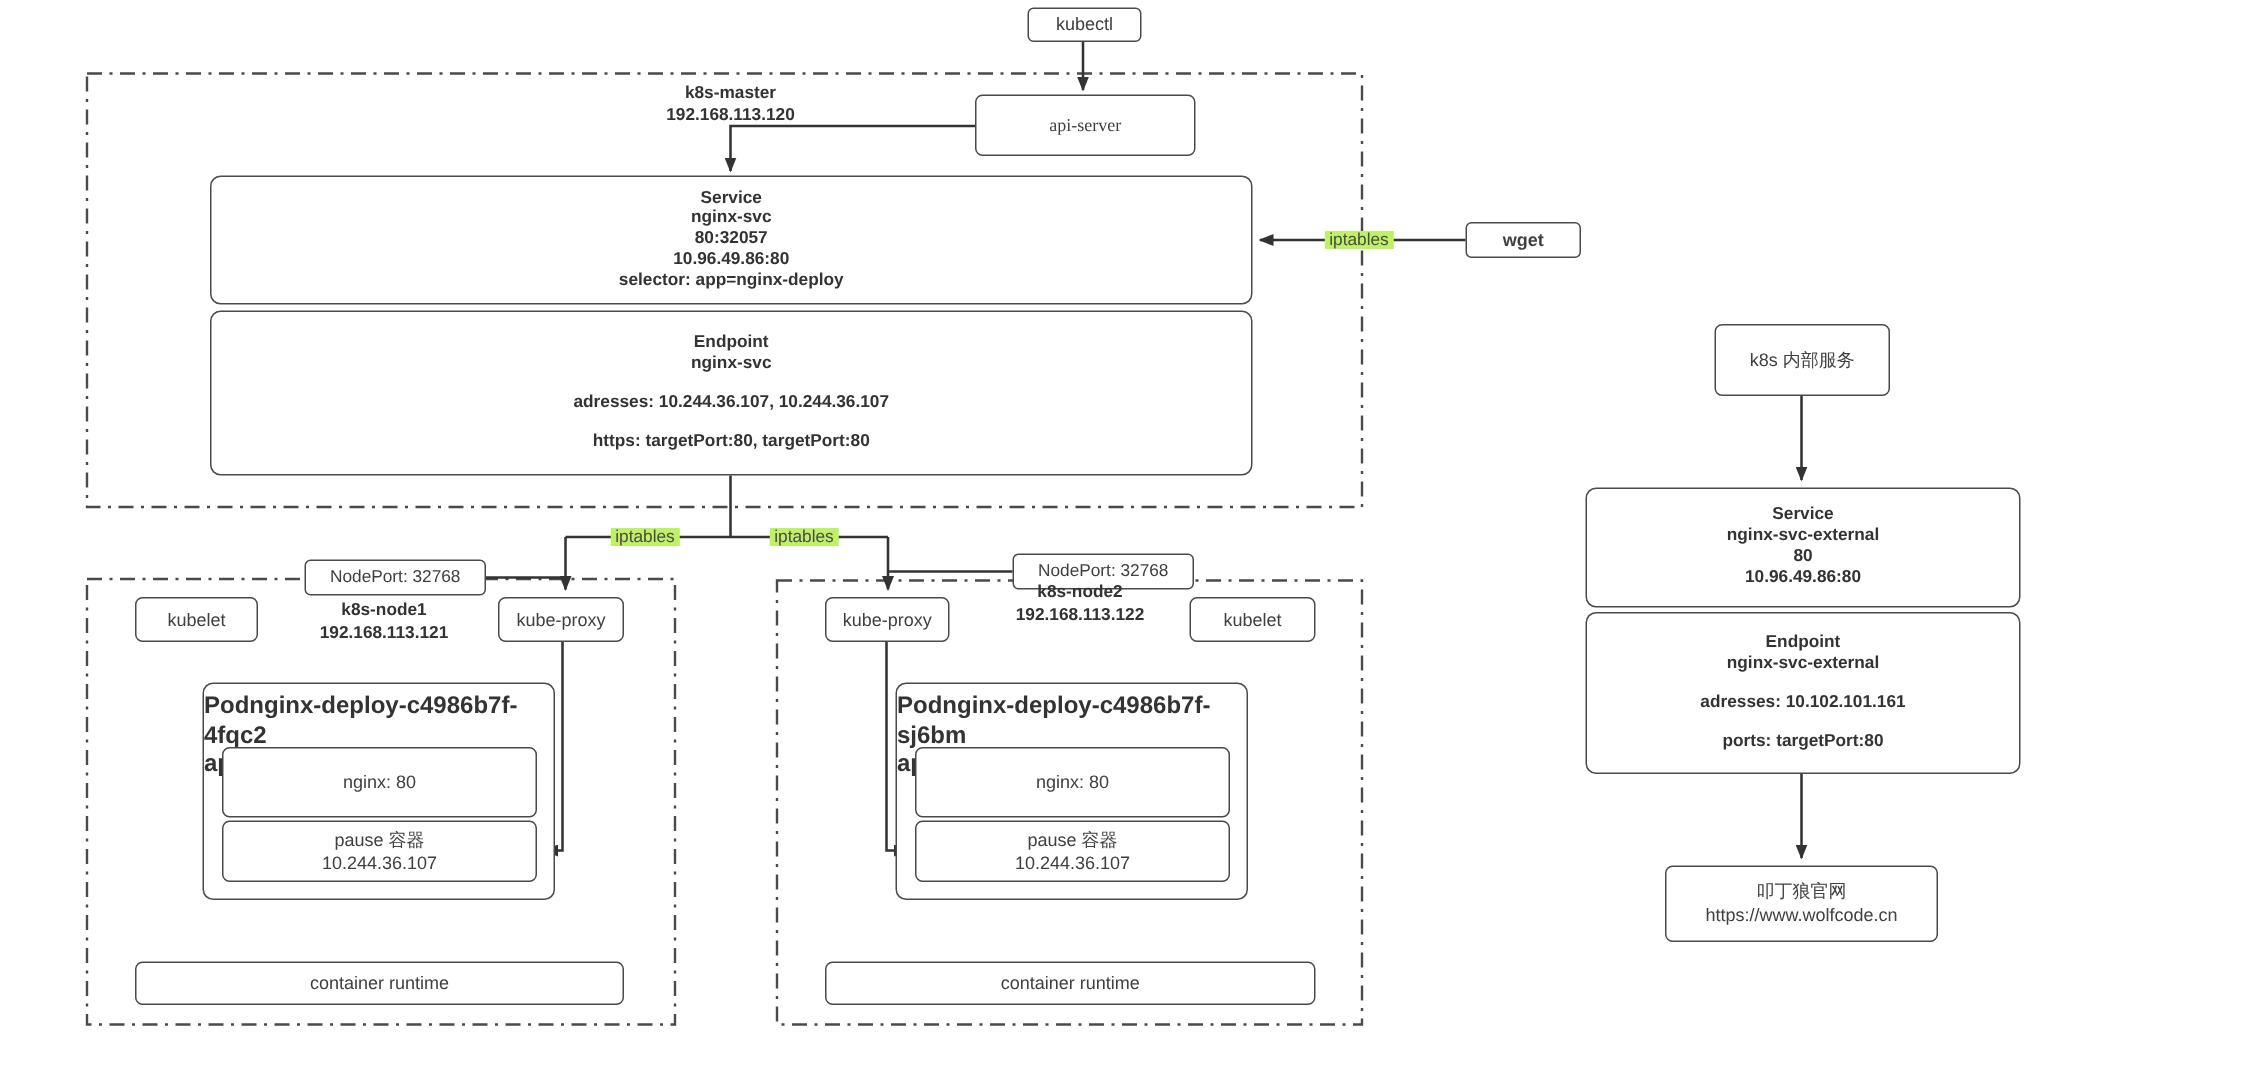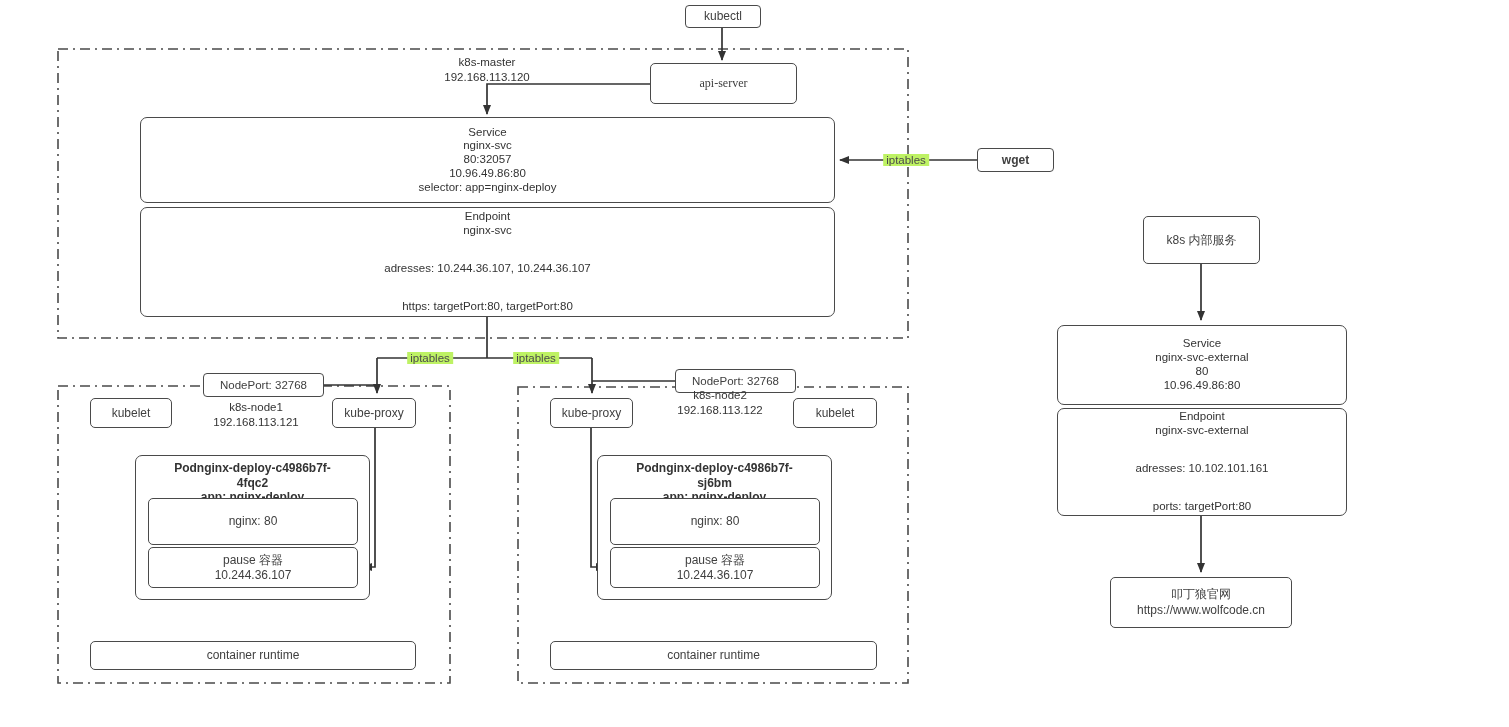--- a/index.html
+++ b/index.html
@@ -8,30 +8,30 @@
     font-family:"Liberation Sans","DejaVu Sans",sans-serif;color:#404040;padding-left:48px;
   }
   #wires{position:absolute;left:0;top:0;width:1509px;height:727px;z-index:1;}
   .box{
     position:absolute;box-sizing:border-box;background:#ffffff;
     border:1.6px solid #4a4a4a;border-radius:5px;
     display:flex;flex-direction:column;align-items:center;justify-content:center;
     text-align:center;font-size:12px;line-height:1.25;color:#404040;z-index:2;
   }
   .box.sq{border-radius:7px;}
-  .bold{font-weight:normal;color:#333333;}
+  .bold{font-weight:bold;color:#333333;}
   .small{font-size:11.5px;}
-  .pod-head{position:absolute;left:0;right:0;top:5px;text-align:center;
-    font-weight:bold;color:#333;font-size:12px;line-height:1.22;z-index:3;}
+  .pod-head{position:absolute;left:0;right:0;top:5px;text-align:left;
+    font-weight:bold;color:#333;font-size:16px;line-height:1.22;z-index:3;}
   .freelabel{position:absolute;text-align:center;z-index:2;line-height:1.3;}
   .line-label{
     position:absolute;transform:translate(-50%,-50%);background:#bef264;
     padding:0 3px;font-size:11.5px;color:#4a4a4a;z-index:3;white-space:nowrap;
   }
-  .gap{margin-top:24px;}
+  .gap{margin-top:12px;}
 </style>
 </head>
 <body>
 
 <div id="canvas">
 
   <svg id="wires" viewBox="0 0 1509 727">
     <defs>
       <marker id="arr" markerWidth="10" markerHeight="8" refX="9" refY="4" orient="auto" markerUnits="userSpaceOnUse">
         <path d="M0,0 L10,4 L0,8 Z" fill="#333333"></path>

